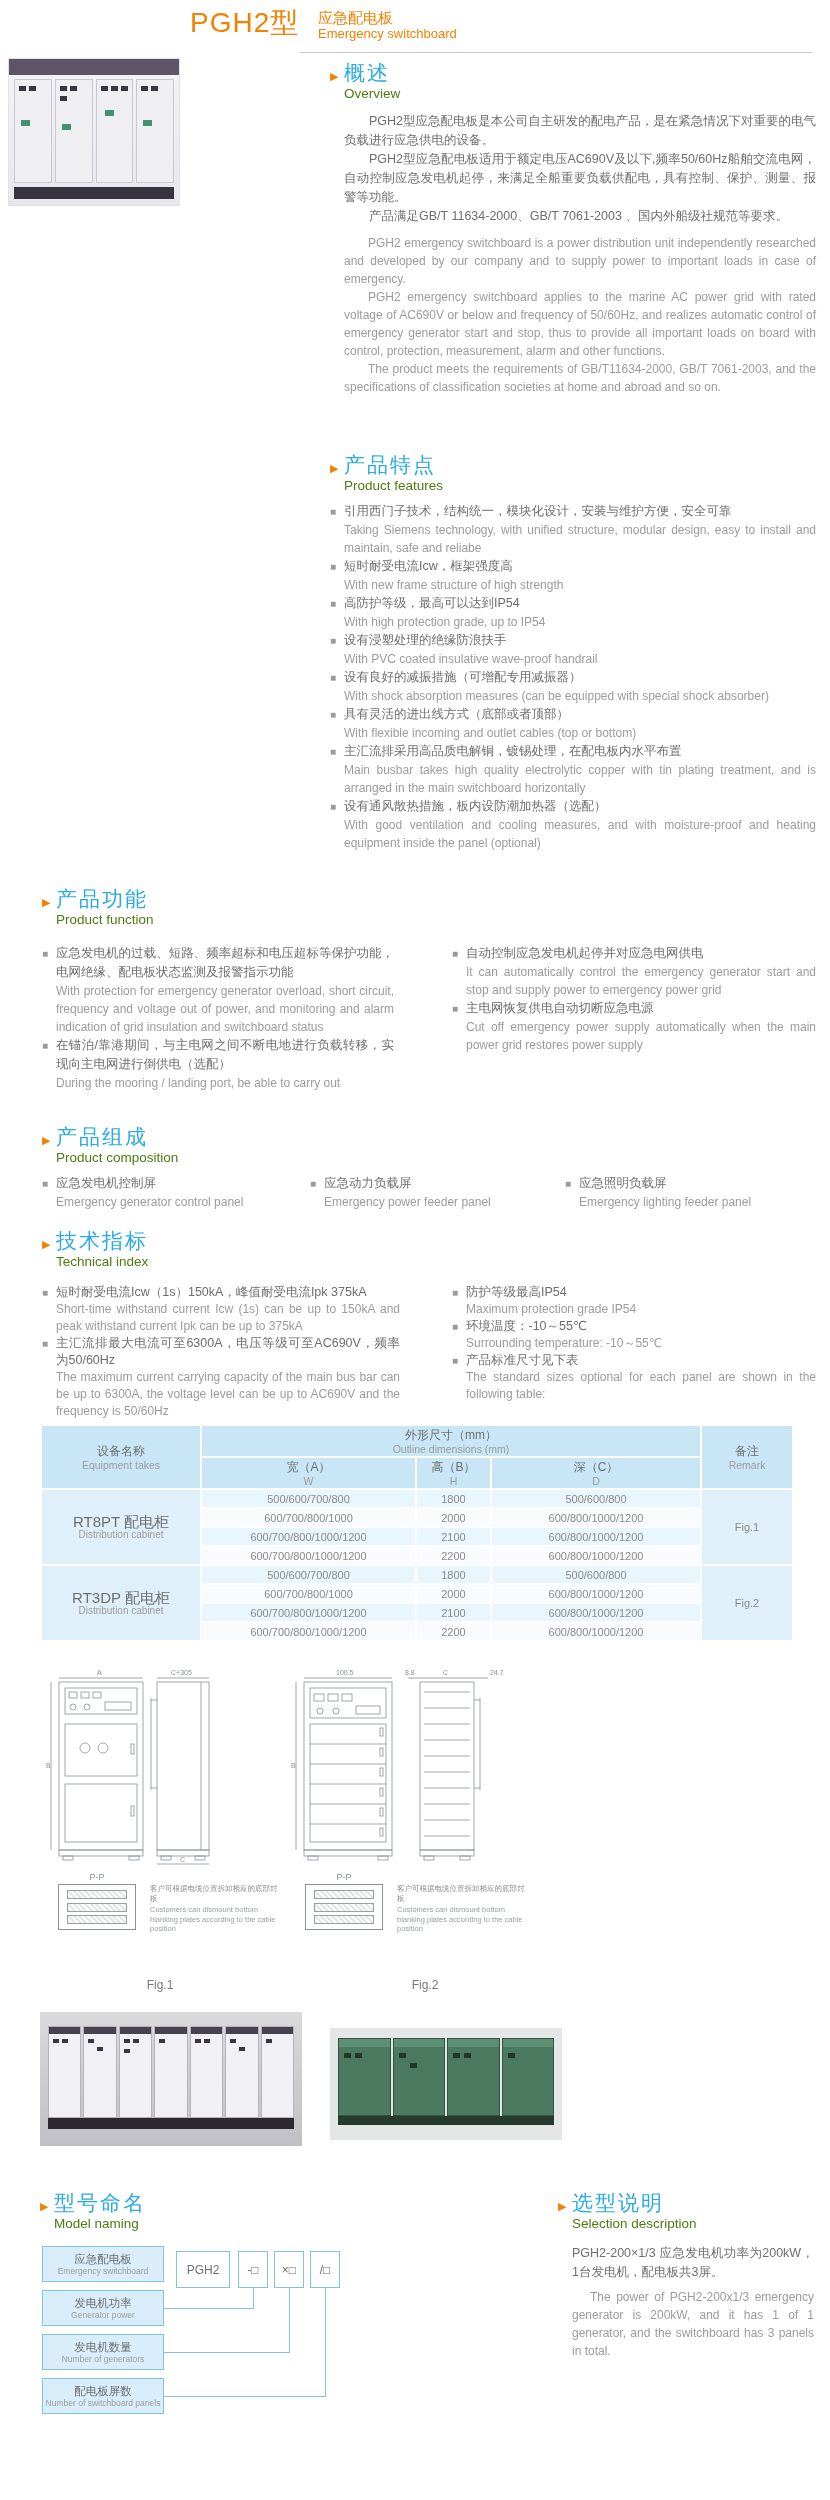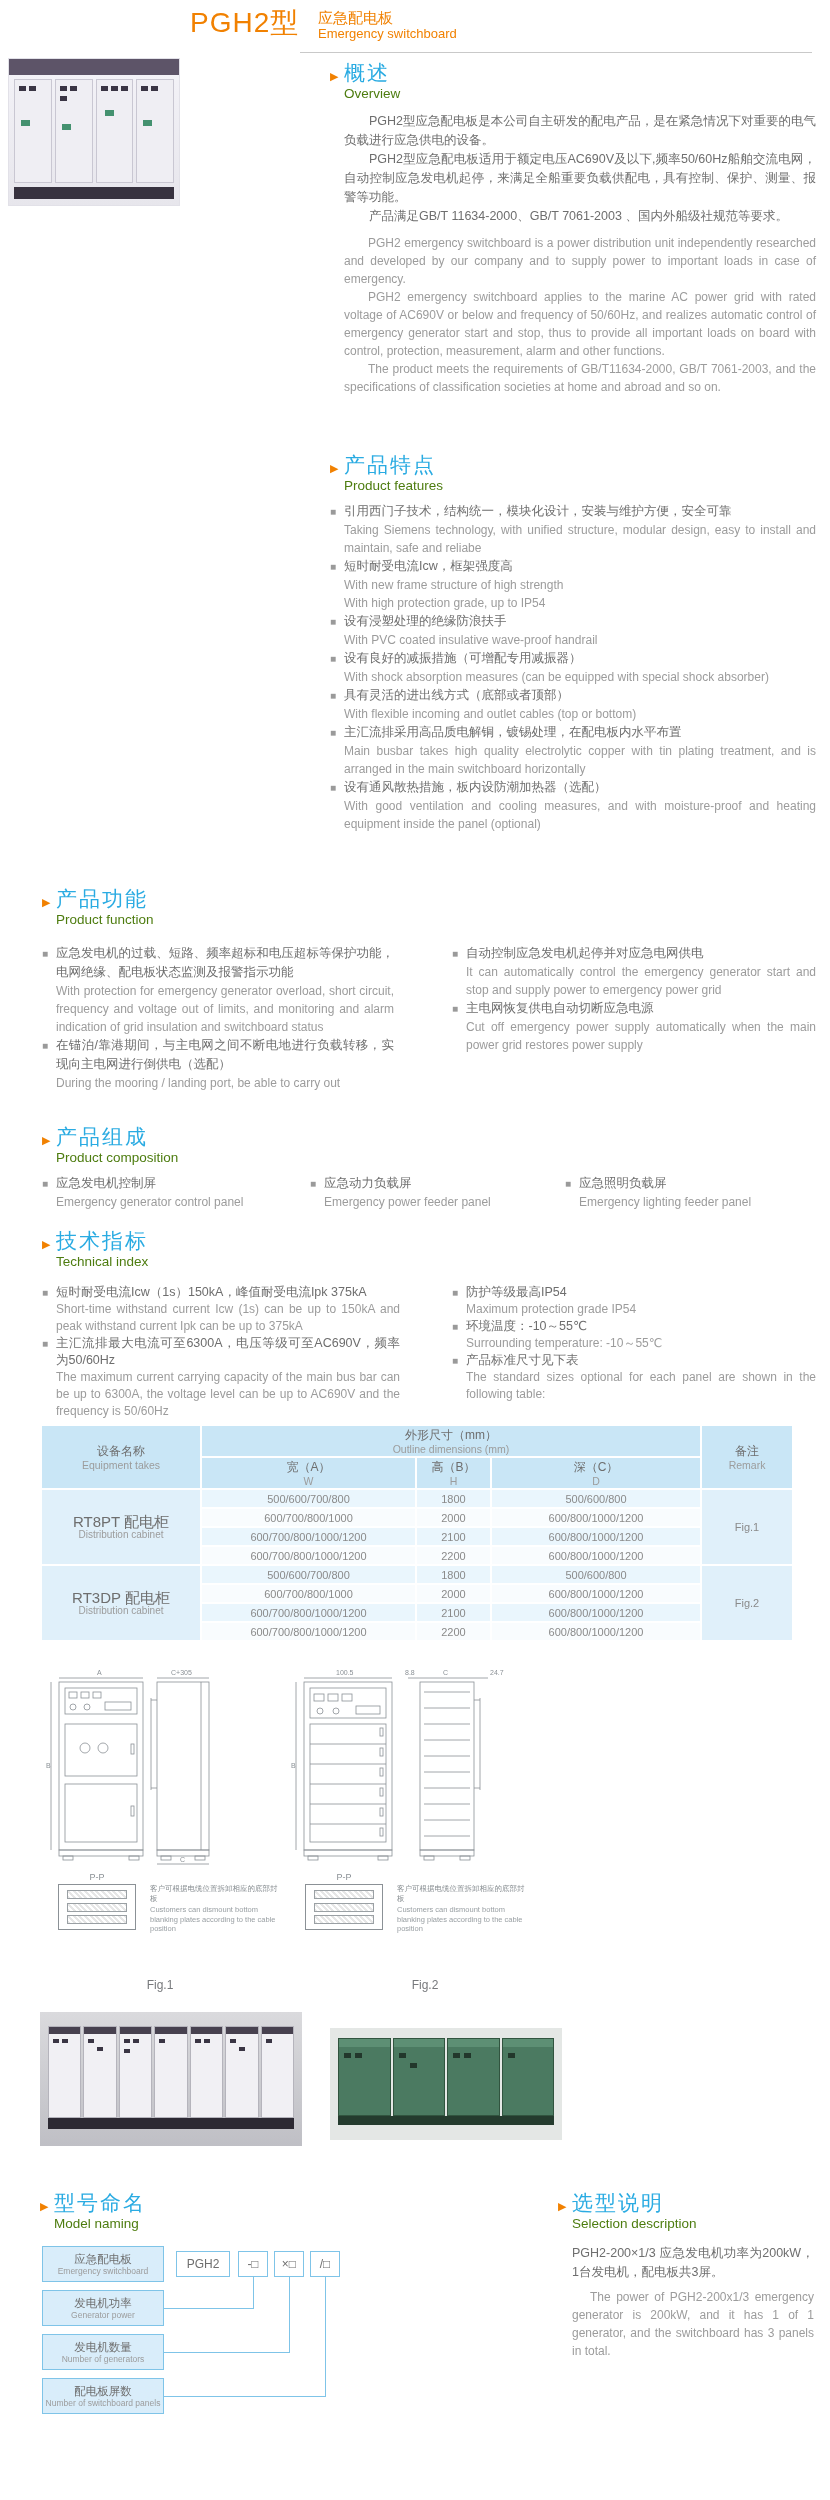--- a/index.html
+++ b/index.html
@@ -81,21 +81,21 @@
   .photoR .row { display:flex; gap:2px; padding:10px 8px 0 8px; height:78px; }
   .photoR .pan { flex:1; background:#4b7a61; border:1px solid #31543f; position:relative; }
   .photoR .cap { height:8px; background:#5d8f74; }
   .photoR .dot { position:absolute; width:7px; height:5px; background:#22372b; }
   .photoR .plinth { margin:0 8px; height:9px; background:#243b2e; }
 
   
   .mn-box { position:absolute; width:122px; height:36px; background:#d9edfa; border:1px solid #7fc4e8; box-sizing:border-box; display:flex; flex-direction:column; justify-content:center; align-items:center; text-align:center; }
   .mn-box .cn { font-size:11.5px; color:#6e6e6e; line-height:13px; }
   .mn-box .en { font-size:8.5px; color:#9c9c9c; line-height:10px; }
-  .mn-code { position:absolute; height:26px; border:1px solid #7fc4e8; background:#ffffff; box-sizing:border-box; display:flex; align-items:center; justify-content:center; font-size:12px; color:#6e6e6e; }
+  .mn-code { position:absolute; height:37px; border:1px solid #7fc4e8; background:#ffffff; box-sizing:border-box; display:flex; align-items:center; justify-content:center; font-size:12px; color:#6e6e6e; }
   .mn-conn { position:absolute; border-right:1px solid #7fc4e8; border-bottom:1px solid #7fc4e8; }
 
   .sel-cn { font-size:12.5px; line-height:19px; color:#6e6e6e; text-align:justify; }
   .sel-en { font-size:12px; line-height:18px; color:#9c9c9c; text-align:justify; text-indent:1.5em; margin-top:6px; }
 </style>
 </head>
 <body>
 
 <div class="abs title-model">PGH2型</div>
 <div class="abs title-sub">
@@ -163,20 +163,21 @@
   <div style="margin-top:8px;">
     <div class="item">
         <div class="b-cn">引用西门子技术，结构统一，模块化设计，安装与维护方便，安全可靠</div>
         <div class="b-en">Taking Siemens technology, with unified structure, modular design, easy to install and maintain, safe and reliabe</div>
       </div>
     <div class="item">
         <div class="b-cn">短时耐受电流Icw，框架强度高</div>
         <div class="b-en">With new frame structure of high strength</div>
       </div>
     <div class="item">
+        <div class="b-cn">高防护等级，最高可以达到IP54</div>
         <div class="b-en">With high protection grade, up to IP54</div>
       </div>
     <div class="item">
         <div class="b-cn">设有浸塑处理的绝缘防浪扶手</div>
         <div class="b-en">With PVC coated insulative wave-proof handrail</div>
       </div>
     <div class="item">
         <div class="b-cn">设有良好的减振措施（可增配专用减振器）</div>
         <div class="b-en">With shock absorption measures (can be equipped with special shock absorber)</div>
       </div>
@@ -199,21 +200,21 @@
   <div class="shead">
     <span class="mk"></span>
     <div>
       <div class="hcn">产品功能</div>
       <div class="hen">Product function</div>
     </div>
   </div>
   <div class="abs" style="left:0; top:58px; width:352px;">
     <div class="item">
         <div class="b-cn">应急发电机的过载、短路、频率超标和电压超标等保护功能，电网绝缘、配电板状态监测及报警指示功能</div>
-        <div class="b-en">With protection for emergency generator overload, short circuit, frequency and voltage out of limits, and monitoring and alarm indication of grid insulation and switchboard status</div>
+        <div class="b-en">With protection for emergency generator overload, short circuit, frequency and voltage out of power, and monitoring and alarm indication of grid insulation and switchboard status</div>
       </div>
     <div class="item">
         <div class="b-cn">在锚泊/靠港期间，与主电网之间不断电地进行负载转移，实现向主电网进行倒供电（选配）</div>
         <div class="b-en">During the mooring / landing port, be able to carry out</div>
       </div>
   </div>
   <div class="abs" style="left:410px; top:58px; width:364px;">
     <div class="item">
         <div class="b-cn">自动控制应急发电机起停并对应急电网供电</div>
         <div class="b-en">It can automatically control the emergency generator start and stop and supply power to emergency power grid</div>

